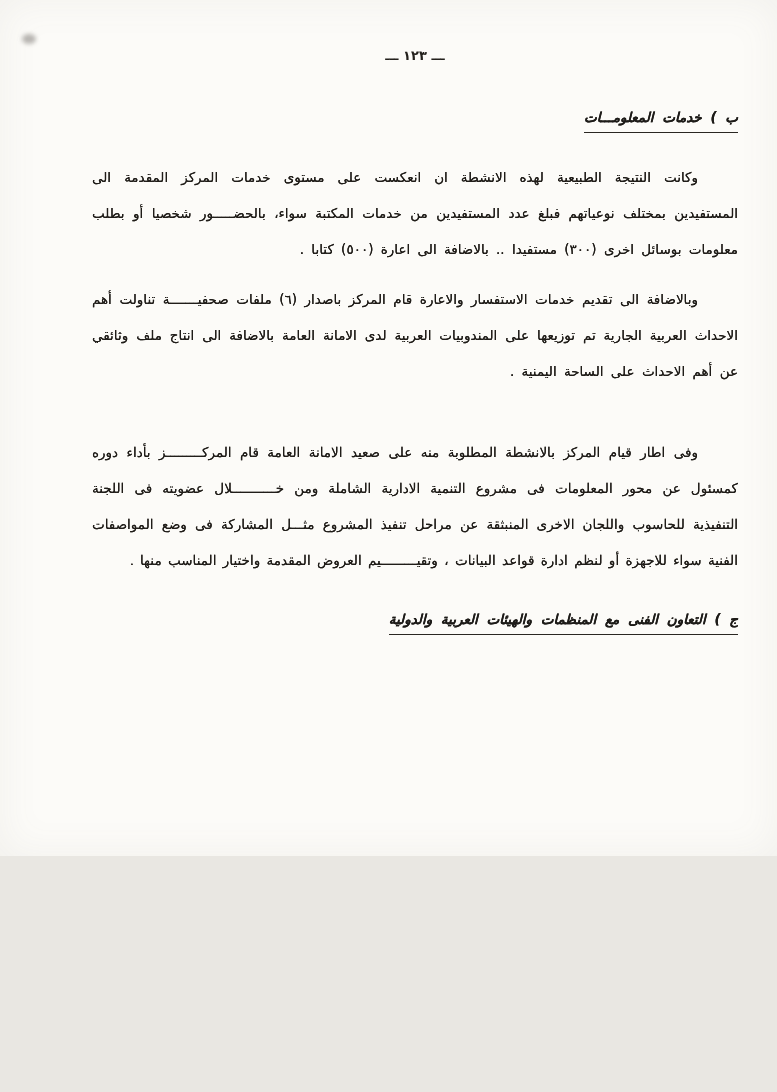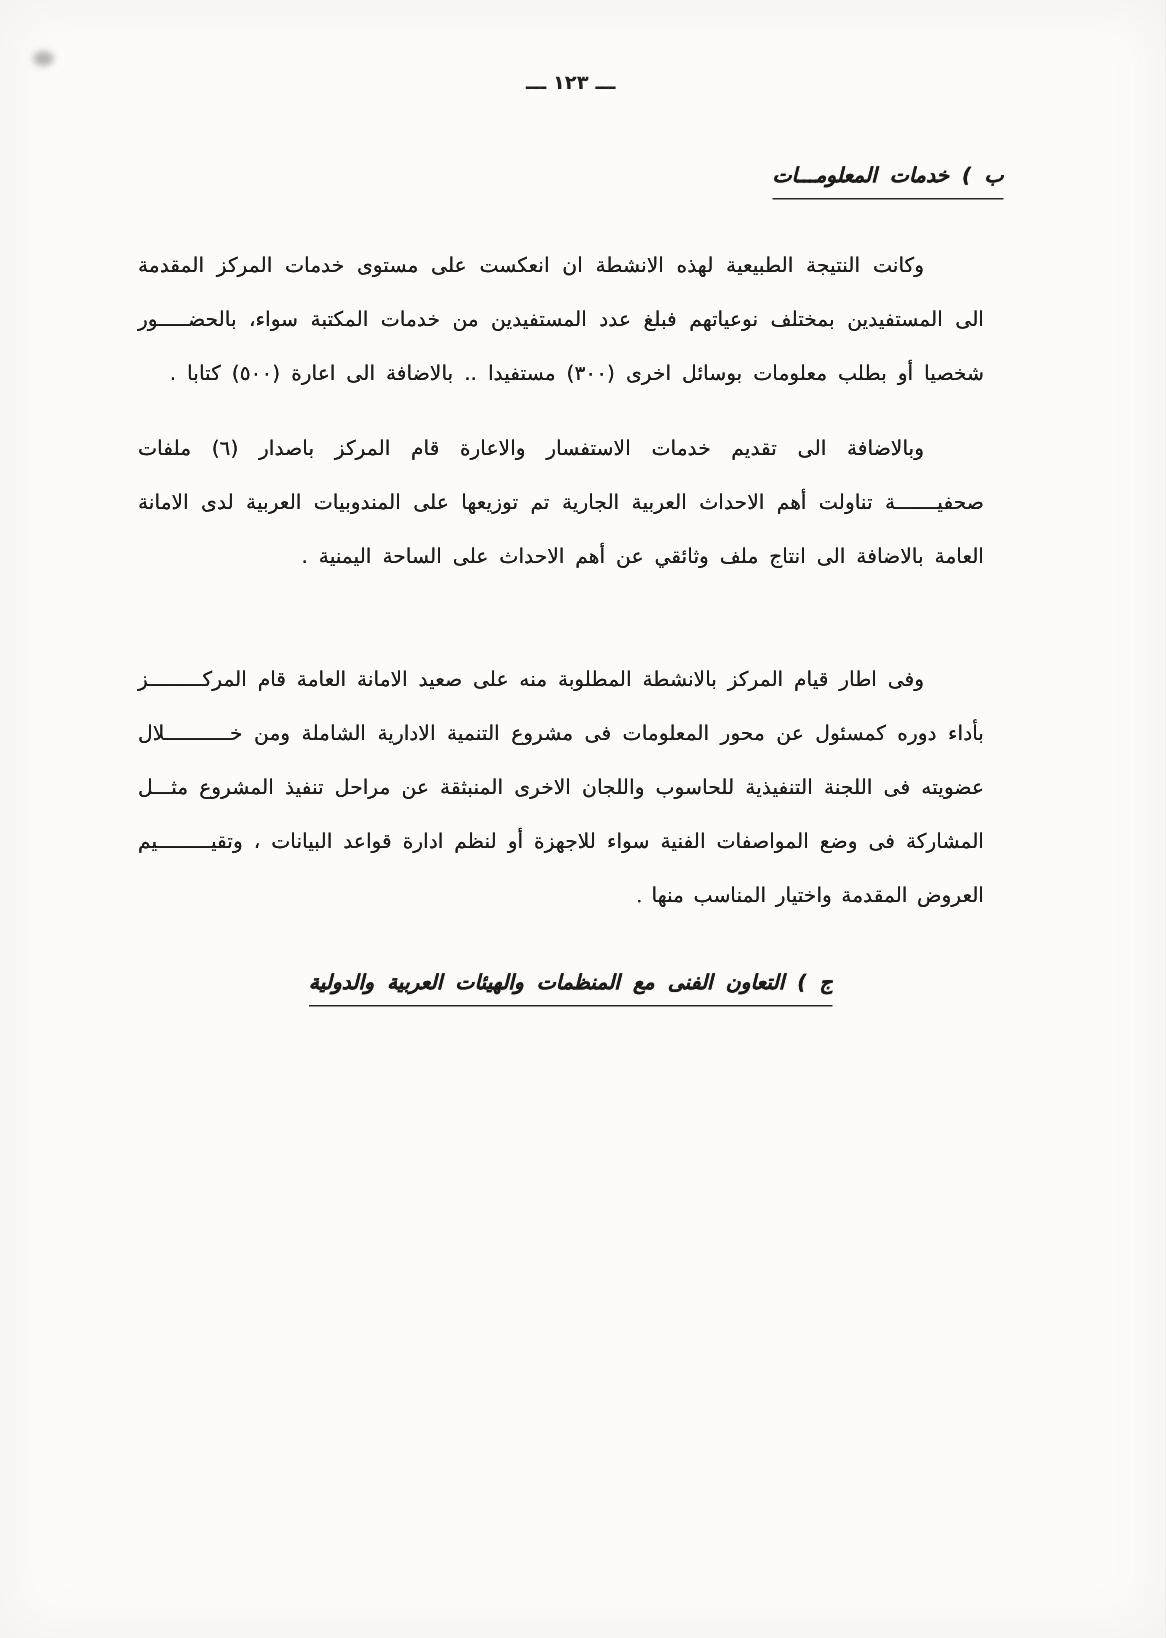--- a/index.html
+++ b/index.html
@@ -9,24 +9,24 @@
   }
   body {
     width: 777px;
     height: 1092px;
     overflow: hidden;
     font-family: "DejaVu Sans", sans-serif;
   }
   .page {
     position: relative;
     width: 777px;
-    height: 1092px;
+    height: 856px;
     box-sizing: border-box;
     background: #fcfbf8;
-    padding: 48px 108px 0 92px;
+    padding: 48px 39px 0 92px;
     direction: rtl;
     color: #1d1b18;
     box-shadow: inset 0 0 40px rgba(120,115,105,0.08);
   }
   .scan-smudge {
     position: absolute;
     top: 34px;
     left: 22px;
     width: 14px;
     height: 10px;
@@ -50,37 +50,36 @@
     text-shadow: 0 0 0.5px currentColor;
   }
   .heading .heading-text {
     display: inline-block;
     padding-bottom: 7px;
     border-bottom: 1.5px solid #2a2722;
     word-spacing: 4px;
     font-style: italic;
   }
   .para {
-    margin: 0 13px 14px 0;
+    margin: 0 0 14px 0;
     font-size: 13.5px;
     line-height: 36px;
     text-align: justify;
     text-indent: 40px;
     word-spacing: 3px;
     color: #201d19;
     text-shadow: 0 0 0.4px currentColor;
   }
   .para.gap-large {
     margin-top: 46px;
     font-family: Liberation Serif, serif;
   }
   .heading.heading-c {
     margin-top: 32px;
     margin-bottom: 24px;
-    text-align: center;
   }
 </style>
 </head>
 <body>
 
 <div class="page">
 
   <div class="scan-smudge"></div>
 
   <div class="page-number">ـــ  ١٢٣  ـــ</div>

